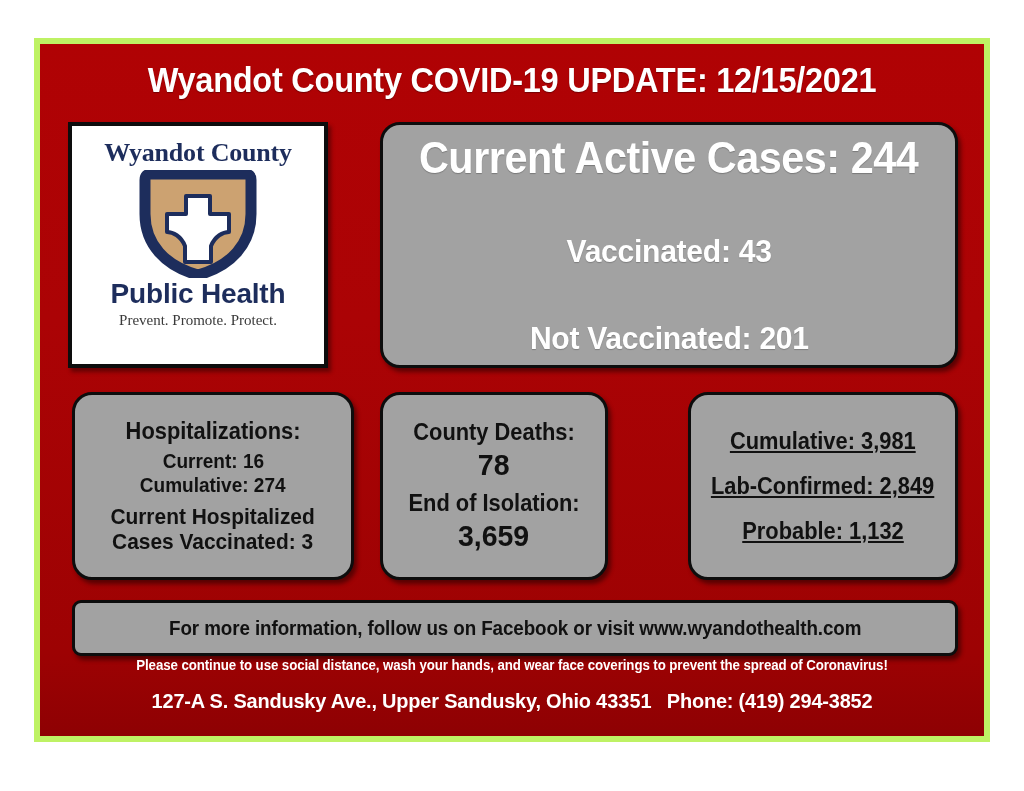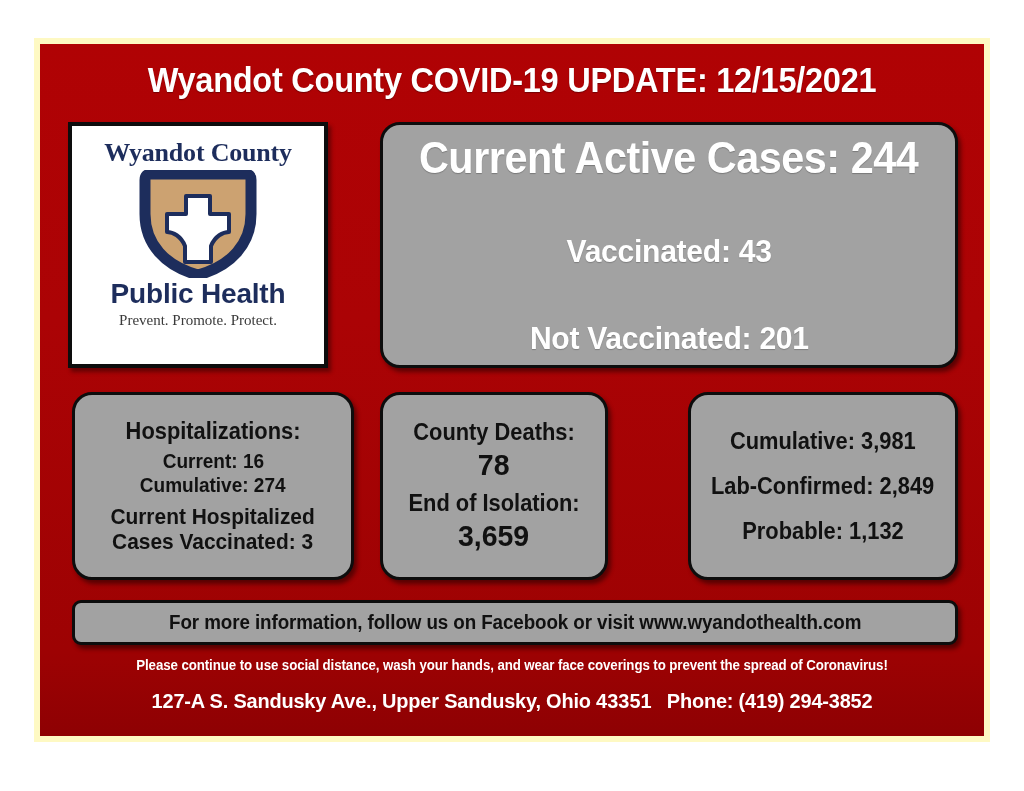--- a/index.html
+++ b/index.html
@@ -13,21 +13,21 @@
     font-family: "Liberation Sans", sans-serif;
     overflow: hidden;
   }
 
   #poster {
     position: absolute;
     left: 34px;
     top: 38px;
     width: 956px;
     height: 704px;
-    background: #fef9c3;
+    background: #bef264;
     padding: 6px;
     box-sizing: border-box;
   }
 
   #poster-inner {
     position: relative;
     width: 100%;
     height: 100%;
     background: linear-gradient(180deg, #b00204 0%, #ab0305 40%, #9d0203 88%, #8e0103 100%);
     box-sizing: border-box;
@@ -197,36 +197,37 @@
     margin-bottom: 8px;
   }
   .deaths-value.last { margin-bottom: 0; }
 
   #cumulative-panel {
     left: 648px;
     top: 348px;
     width: 270px;
     height: 188px;
     padding: 6px 14px;
+    text-decoration: underline;
   }
   .cum-line {
     font-size: 23px;
     font-weight: bold;
     transform: scaleX(0.95);
     white-space: nowrap;
     margin-bottom: 18px;
   }
   .cum-line:last-child { margin-bottom: 0; }
 
   
   #info-panel {
     left: 32px;
     top: 556px;
     width: 886px;
-    height: 45px;
+    height: 56px;
     border-radius: 9px;
     border-width: 3px;
     padding: 0 10px;
   }
   #info-text {
     font-size: 20px;
     font-weight: bold;
     transform: scaleX(0.94);
     white-space: nowrap;
     letter-spacing: -0.1px;

